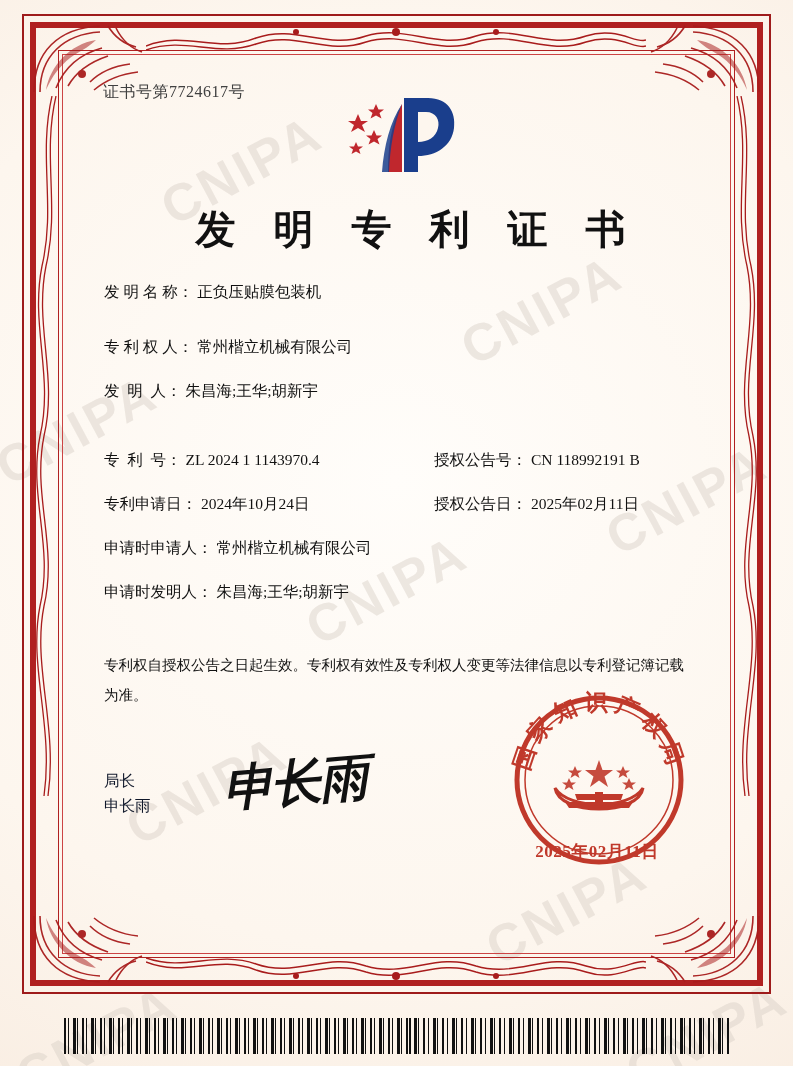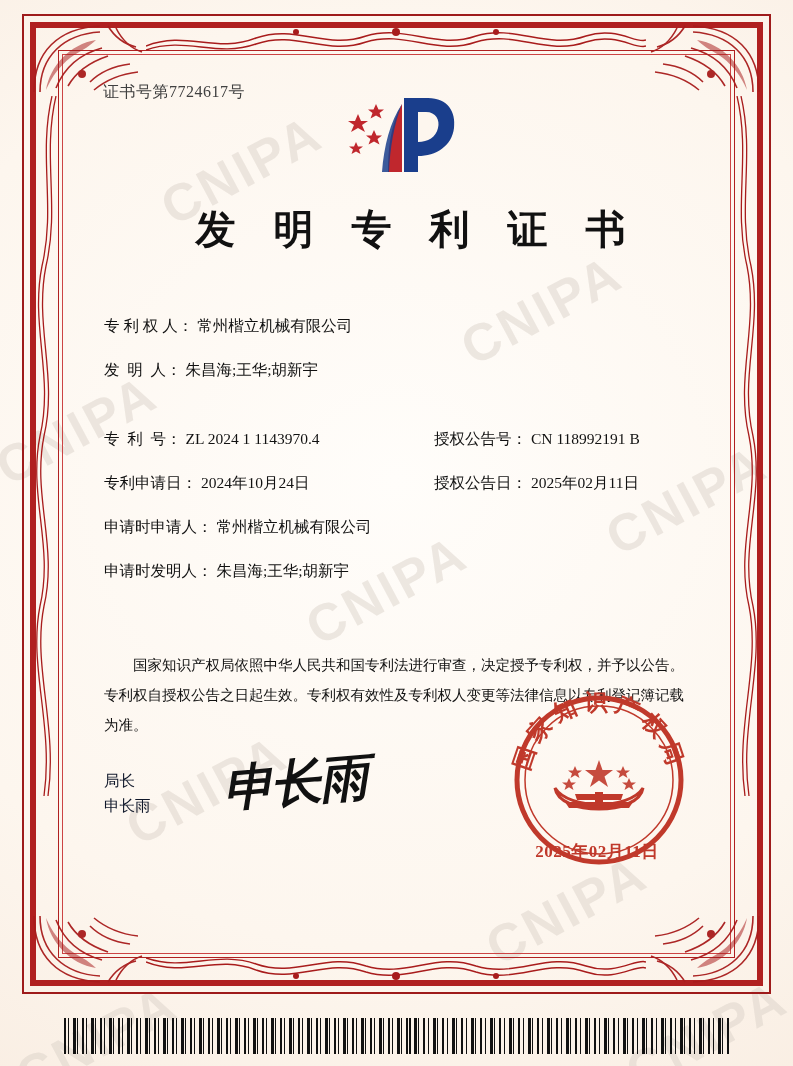--- a/index.html
+++ b/index.html
@@ -411,20 +411,24 @@
         <polygon points="42,40 44.5,45.5 50,45.5 45.5,49 47.5,54.5 42,51.5 36.5,54.5 38.5,49 34,45.5 39.5,45.5"></polygon>
         <polygon points="24,52 26,56.5 31,56.5 27,59.5 28.5,64 24,61.5 19.5,64 21,59.5 17,56.5 22,56.5"></polygon>
       </g>
     </svg>
 
 
     <div class="doc-title">发 明 专 利 证 书</div>
 
     <div class="fields">
 
+      <div class="field-row">
+        <span class="f-label">发 明 名 称：</span>
+        <span class="f-value">正负压贴膜包装机</span>
+      </div>
 
       <div class="field-row" style="margin-top:34px;">
         <span class="f-label">专 利 权 人：</span>
         <span class="f-value">常州楷立机械有限公司</span>
       </div>
 
 
       <div class="field-row">
         <span class="f-label">发  明  人：</span>
         <span class="f-value">朱昌海;王华;胡新宇</span>
@@ -458,21 +462,20 @@
       </div>
 
       <div class="field-row">
         <span class="f-label">申请时发明人：</span>
         <span class="f-value">朱昌海;王华;胡新宇</span>
       </div>
 
     </div>
 
     <div class="para">
-      <p class="indent">国家知识产权局依照中华人民共和国专利法进行审查，决定授予专利权，并予以公告。</p>
       <p>专利权自授权公告之日起生效。专利权有效性及专利权人变更等法律信息以专利登记簿记载为准。</p>
     </div>
 
     <div class="sig-block">
       <div>局长</div>
       <div>申长雨</div>
     </div>
     <div class="sig-script">申长雨</div>
 
     <svg class="seal" viewBox="0 0 188 188">

